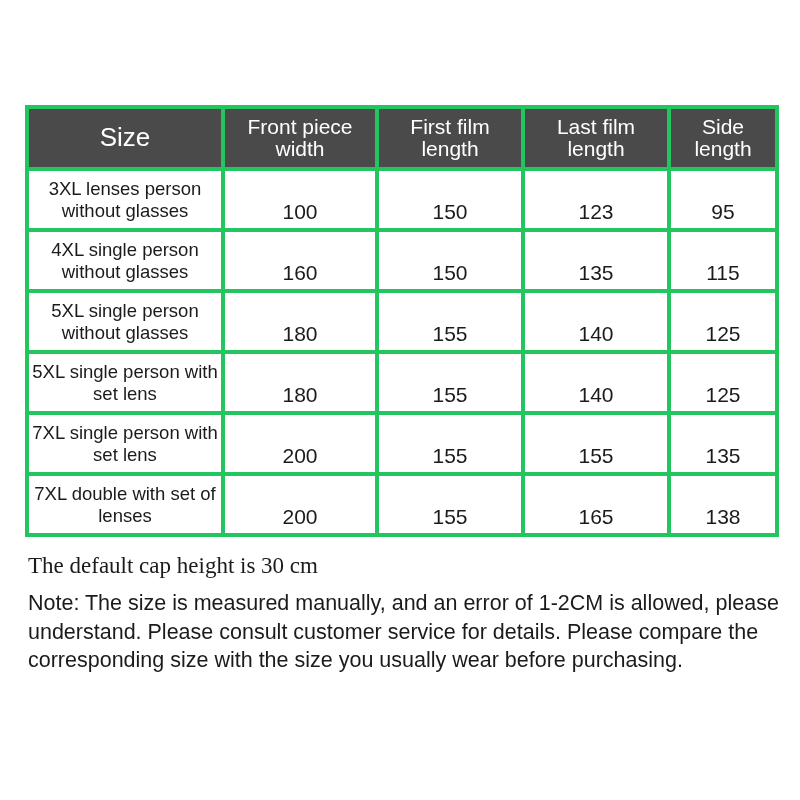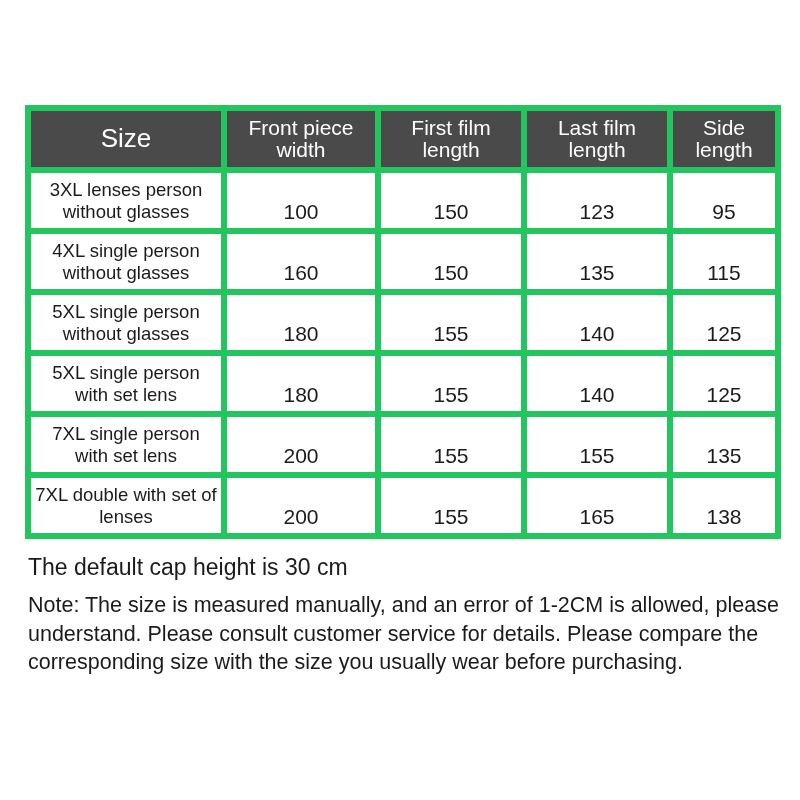--- a/index.html
+++ b/index.html
@@ -20,21 +20,21 @@
     height: 800px;
     box-sizing: border-box;
     padding: 105px 25px 0 25px;
   }
   table.size-table {
     width: 750px;
     border-collapse: collapse;
     table-layout: fixed;
   }
   table.size-table td, table.size-table th {
-    border: 6px solid #22c55e;
+    border: 4px solid #22c55e;
     box-sizing: border-box;
   }
   thead th {
     background: #4a4a4a;
     color: #ffffff;
     font-weight: normal;
     height: 62px;
     padding: 2px 4px;
     line-height: 1.05;
     text-align: center;
@@ -72,20 +72,21 @@
   }
   .notes {
     width: 752px;
     margin-top: 14px;
     padding-left: 3px;
   }
   .note-line-1 {
     font-size: 23px;
     line-height: 1.3;
     margin-bottom: 8px;
+    font-family: Liberation Serif, serif;
   }
   .note-line-2 {
     font-size: 21.5px;
     line-height: 1.34;
   }
 </style>
 </head>
 <body>
 
 <div class="page">

